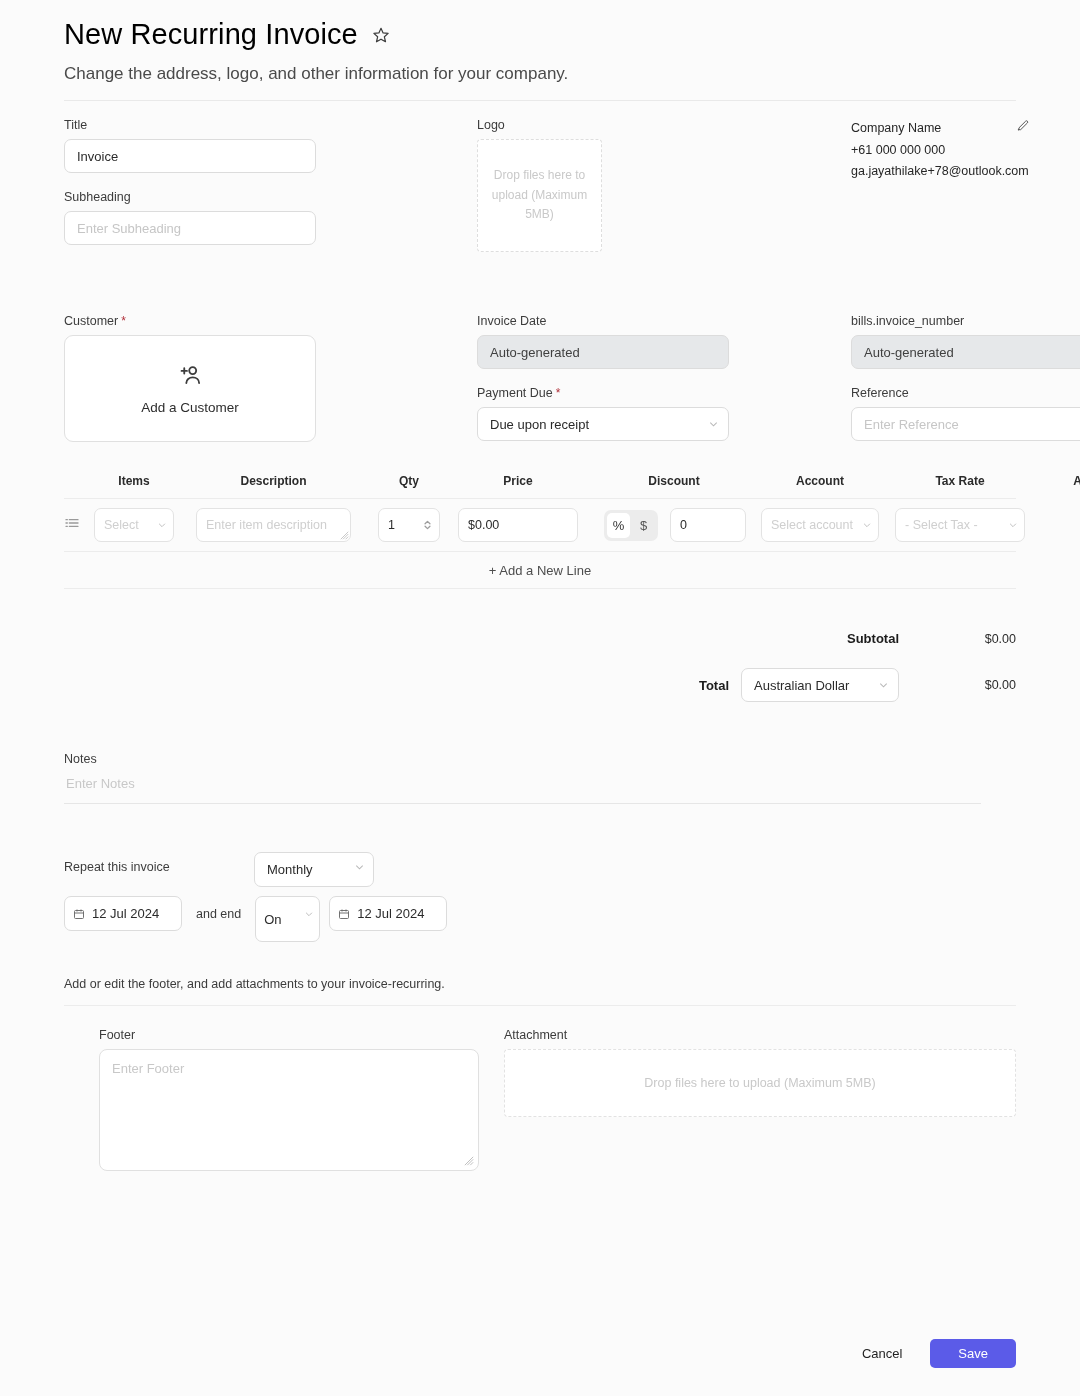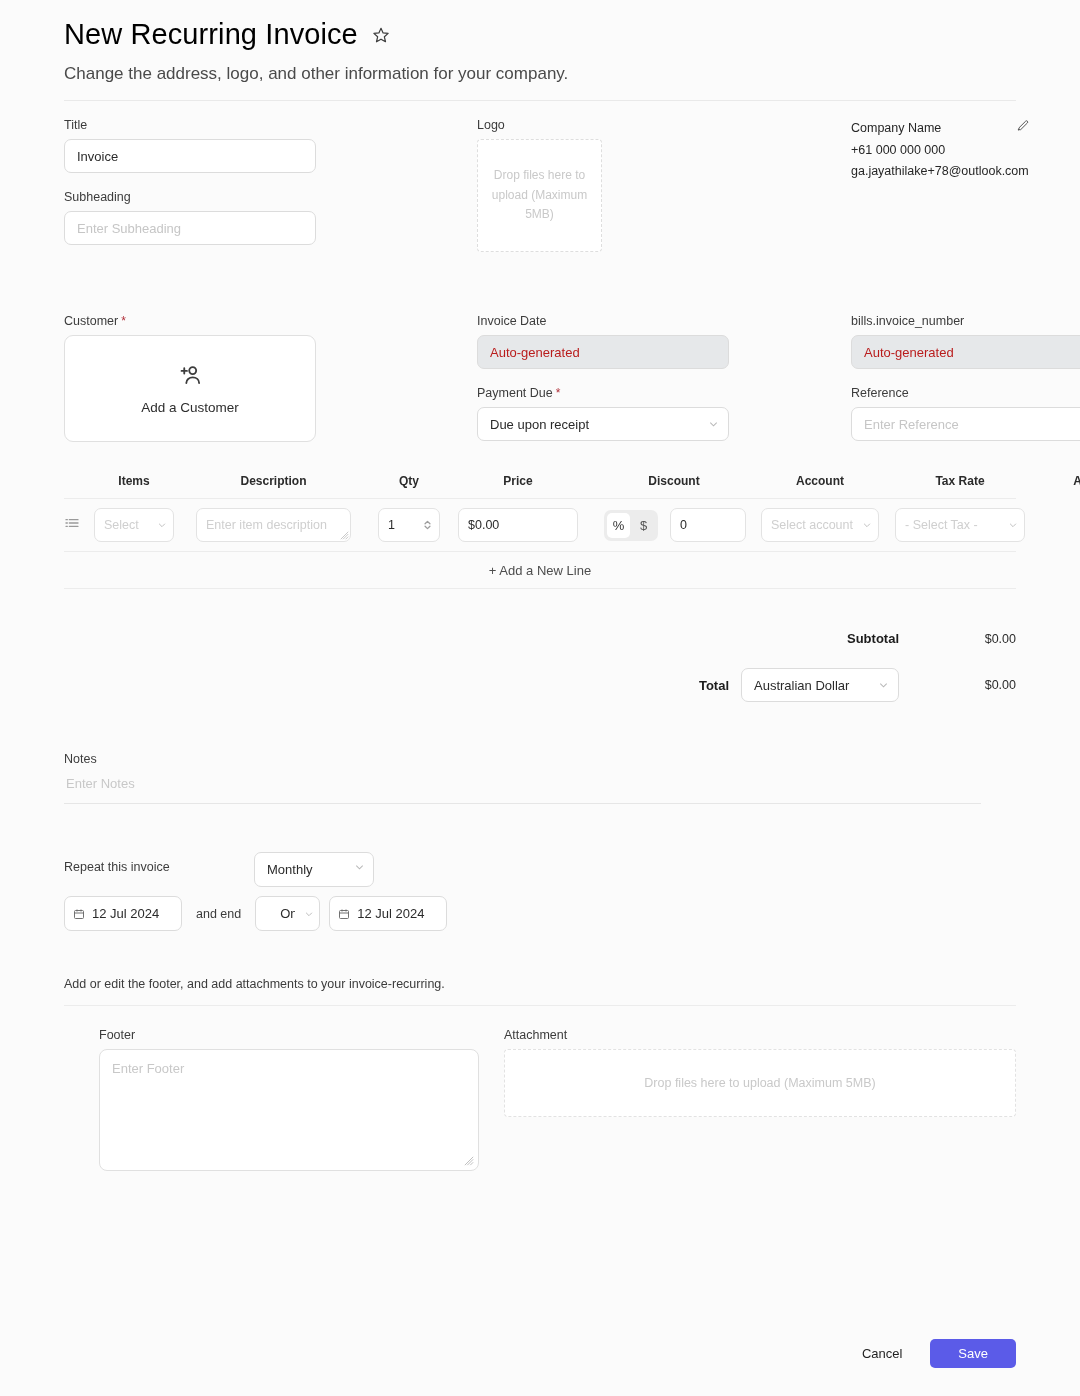--- a/index.html
+++ b/index.html
@@ -23,21 +23,21 @@
 
   
   .lbl { font-size:12.5px; color:#3c3c3c; margin-bottom:7px; display:block; }
   .req { color:#b0303a; margin-left:3px; font-size:12px; }
   .inp {
     width:100%; height:34px; border:1px solid #dcdcdc; border-radius:7px;
     background:#fff; font-size:13px; color:#2b2b2b; padding:0 12px;
     font-family:inherit; outline:none;
   }
   .inp::placeholder { color:#c6c6c6; }
-  .inp.ro { background:#e6e8ea; border-color:#dcdcdc; color:#b91c1c; }
+  .inp.ro { background:#e6e8ea; border-color:#dcdcdc; color:#404040; }
   .sel-wrap { position:relative; }
   .sel-wrap .chev {
     position:absolute; right:10px; top:50%; transform:translateY(-50%);
     width:11px; height:11px; color:#b8b8b8; pointer-events:none;
   }
 
   
   .grid3 { display:grid; grid-template-columns:252px 213px 1fr; column-gap:161px; }
   .col-a { width:252px; }
   .fld + .fld { margin-top:17px; }
@@ -367,21 +367,21 @@
     <div class="rrow" style="margin-top:14px;">
       <div class="date-inp">
         <svg class="cal" viewBox="0 0 24 24" fill="none" stroke="currentColor" stroke-width="1.9">
           <rect x="3" y="5" width="18" height="16" rx="2"></rect>
             <path d="M3 10h18M8 3v4M16 3v4"></path>
         </svg>
         <input class="inp" readonly="" style="height: 35px;" value="12 Jul 2024">
       </div>
       <span class="and-end">and end</span>
       <div class="on-sel">
-        <input class="inp" readonly="" style="height: 35px; padding: 0px 24px;" value="On">
+        <input class="inp" readonly="" style="height: 46px; padding: 0px 8px;" value="On">
         <svg class="chev" style="position:absolute;right:6px;top:50%;transform:translateY(-50%);width:10px;height:10px;color:#b8b8b8;" viewBox="0 0 24 24" fill="none" stroke="currentColor" stroke-width="2.2">
             <path d="M5 9l7 7 7-7"></path>
           </svg>
       </div>
       <div class="date-inp" style="margin-left:9px;">
         <svg class="cal" viewBox="0 0 24 24" fill="none" stroke="currentColor" stroke-width="1.9">
           <rect x="3" y="5" width="18" height="16" rx="2"></rect>
             <path d="M3 10h18M8 3v4M16 3v4"></path>
         </svg>
         <input class="inp" readonly="" style="height: 35px;" value="12 Jul 2024">

